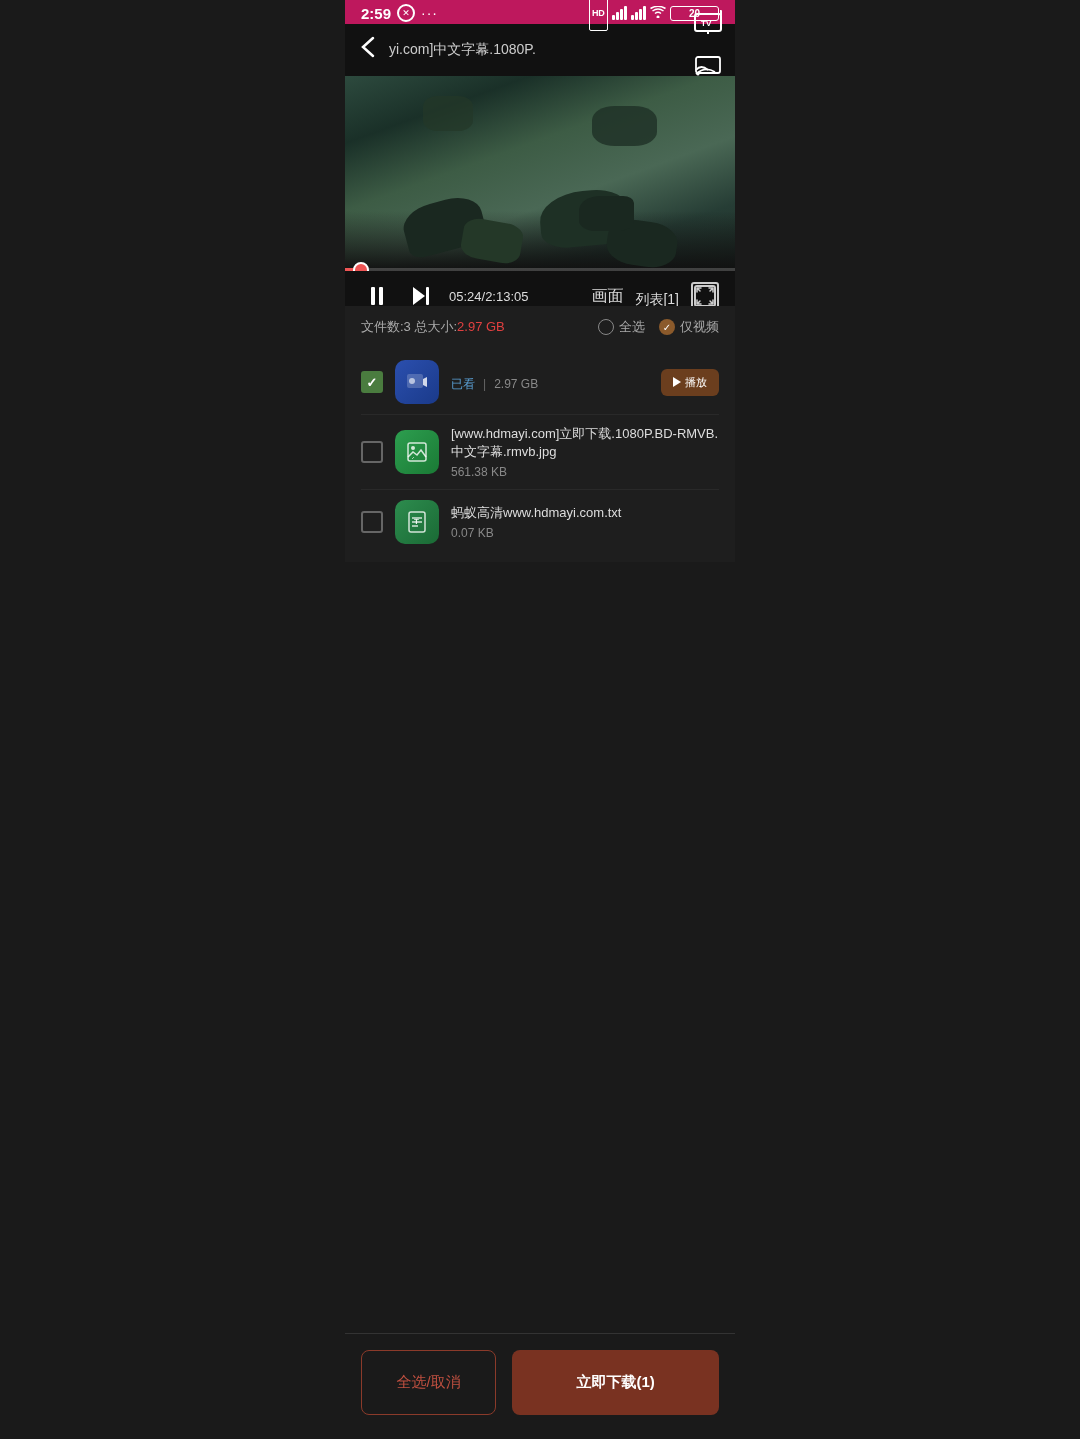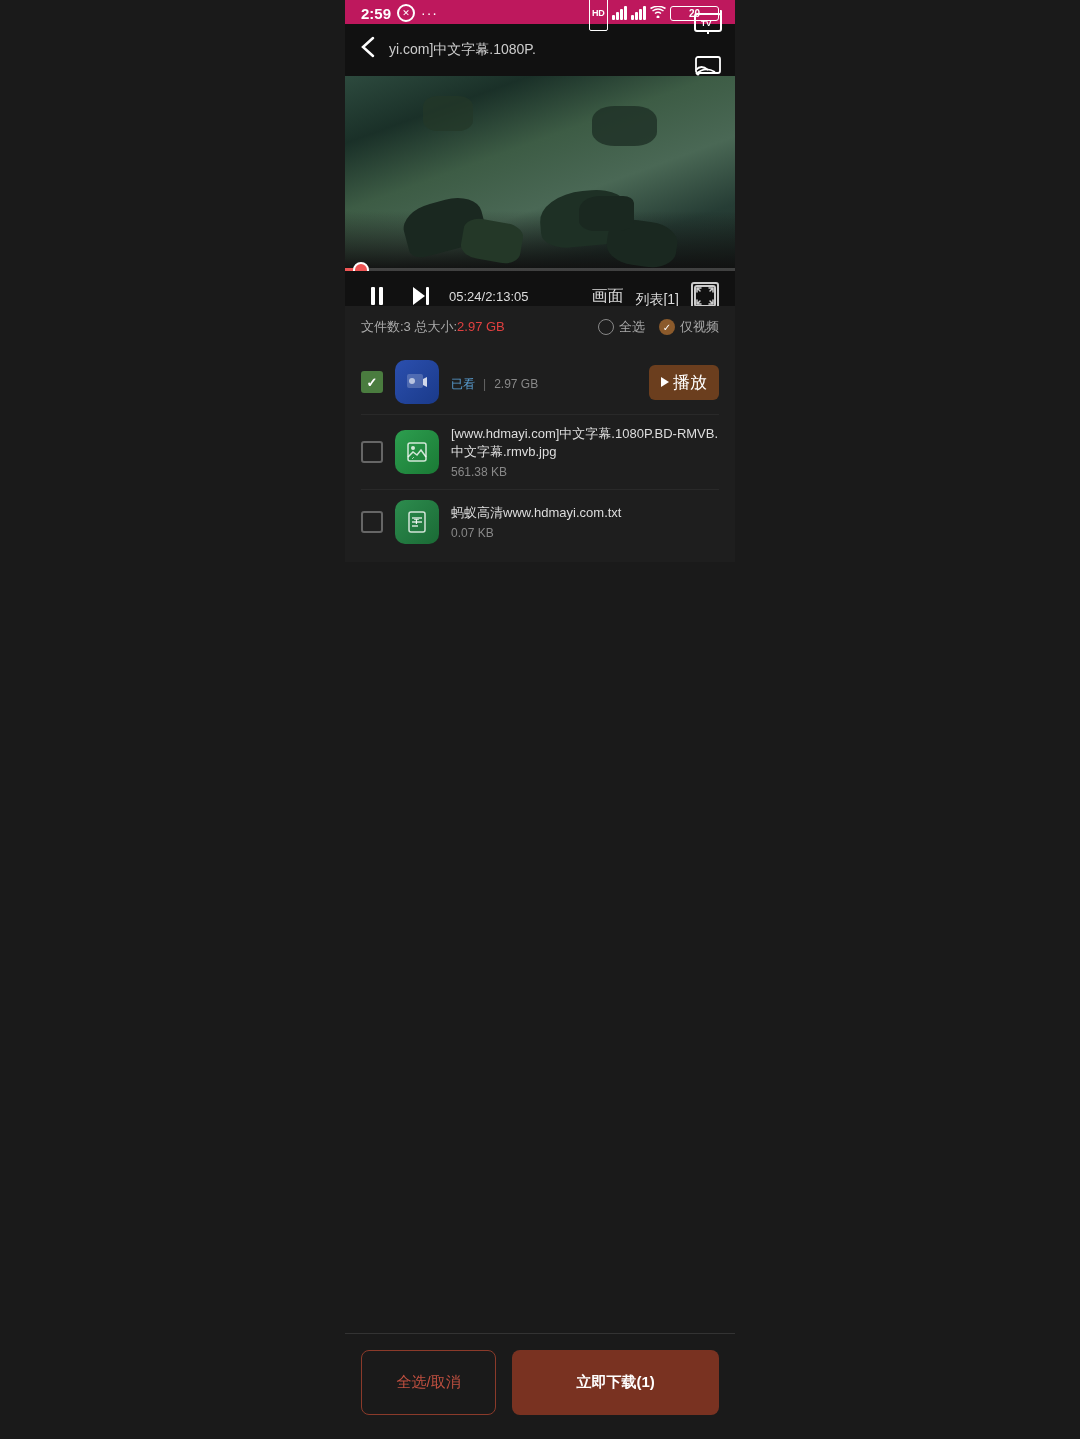--- a/index.html
+++ b/index.html
@@ -366,21 +366,21 @@
     .file-size {
       font-size: 12px;
       color: #888;
     }
     .play-btn {
       background: rgba(139, 75, 30, 0.7);
       border: none;
       border-radius: 6px;
       padding: 6px 12px;
       color: #fff;
-      font-size: 17px;
+      font-size: 11px;
       cursor: pointer;
       display: flex;
       align-items: center;
       gap: 4px;
       white-space: nowrap;
       flex-shrink: 0;
       justify-content: center;
     }
     .play-btn-triangle {
       width: 0;
@@ -613,21 +613,21 @@
     <div class="file-checkbox"></div>
     <div class="file-icon img-icon">
       <svg width="24" height="24" viewBox="0 0 24 24" fill="none">
         <rect x="3" y="3" width="18" height="18" rx="2" stroke="rgba(255,255,255,0.8)" stroke-width="1.5"></rect>
         <circle cx="8" cy="8" r="2" fill="rgba(255,255,255,0.8)"></circle>
         <path d="M3 17L8 12L12 15L16 10L21 17" stroke="rgba(255,255,255,0.8)" stroke-width="1.5"></path>
         <path d="M7 19L9 17" stroke="rgba(255,255,255,0.6)" stroke-width="1"></path>
       </svg>
     </div>
     <div class="file-info">
-      <div class="file-name">[www.hdmayi.com]中文字幕.1080P.BD-RMVB.中文字幕.rmvb.jpg</div>
+      <div class="file-name">[www.hdmayi.com]立即下载.1080P.BD-RMVB.中文字幕.rmvb.jpg</div>
       <div class="file-meta">
         <span class="file-size">561.38 KB</span>
       </div>
     </div>
   </div>
 
   <div class="file-item" style="border-bottom:none;">
     <div class="file-checkbox"></div>
     <div class="file-icon txt-icon">
       <svg width="24" height="24" viewBox="0 0 24 24" fill="none">

